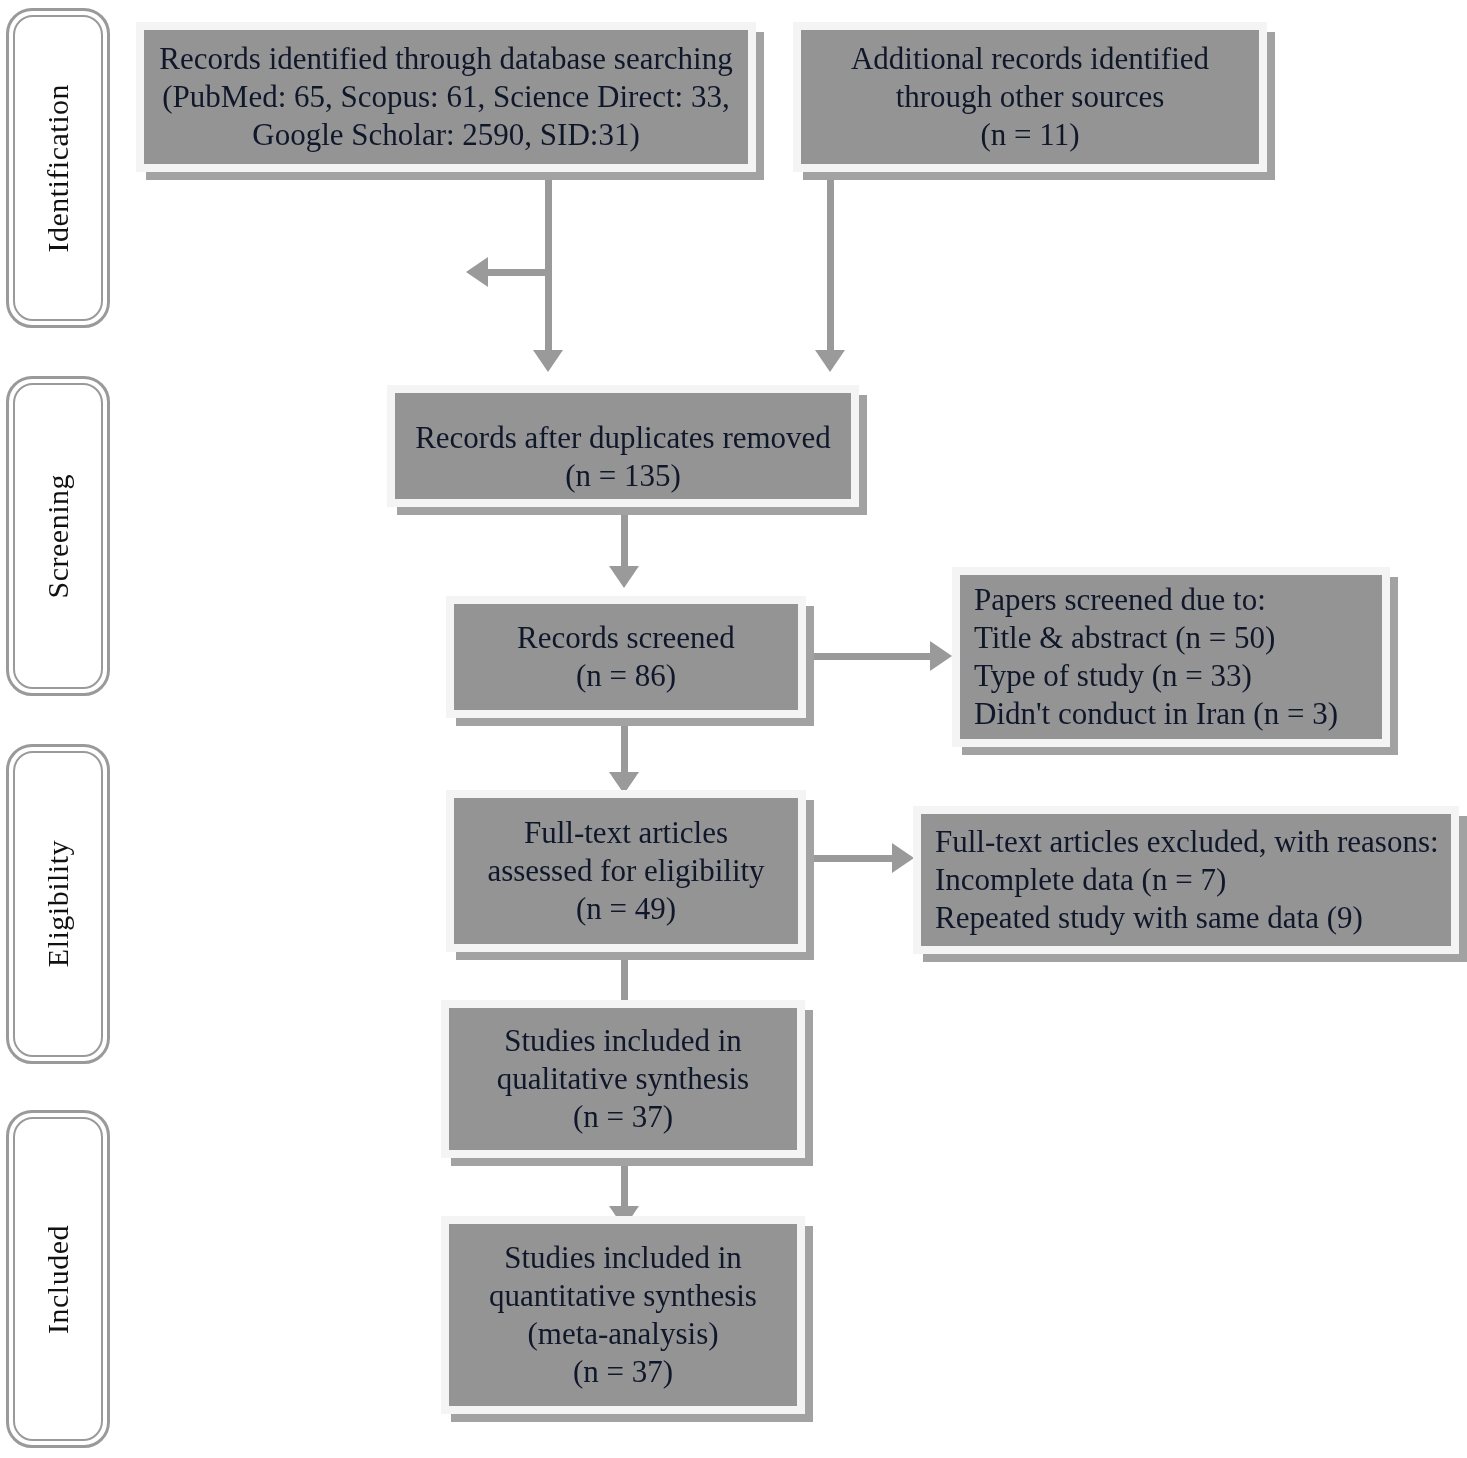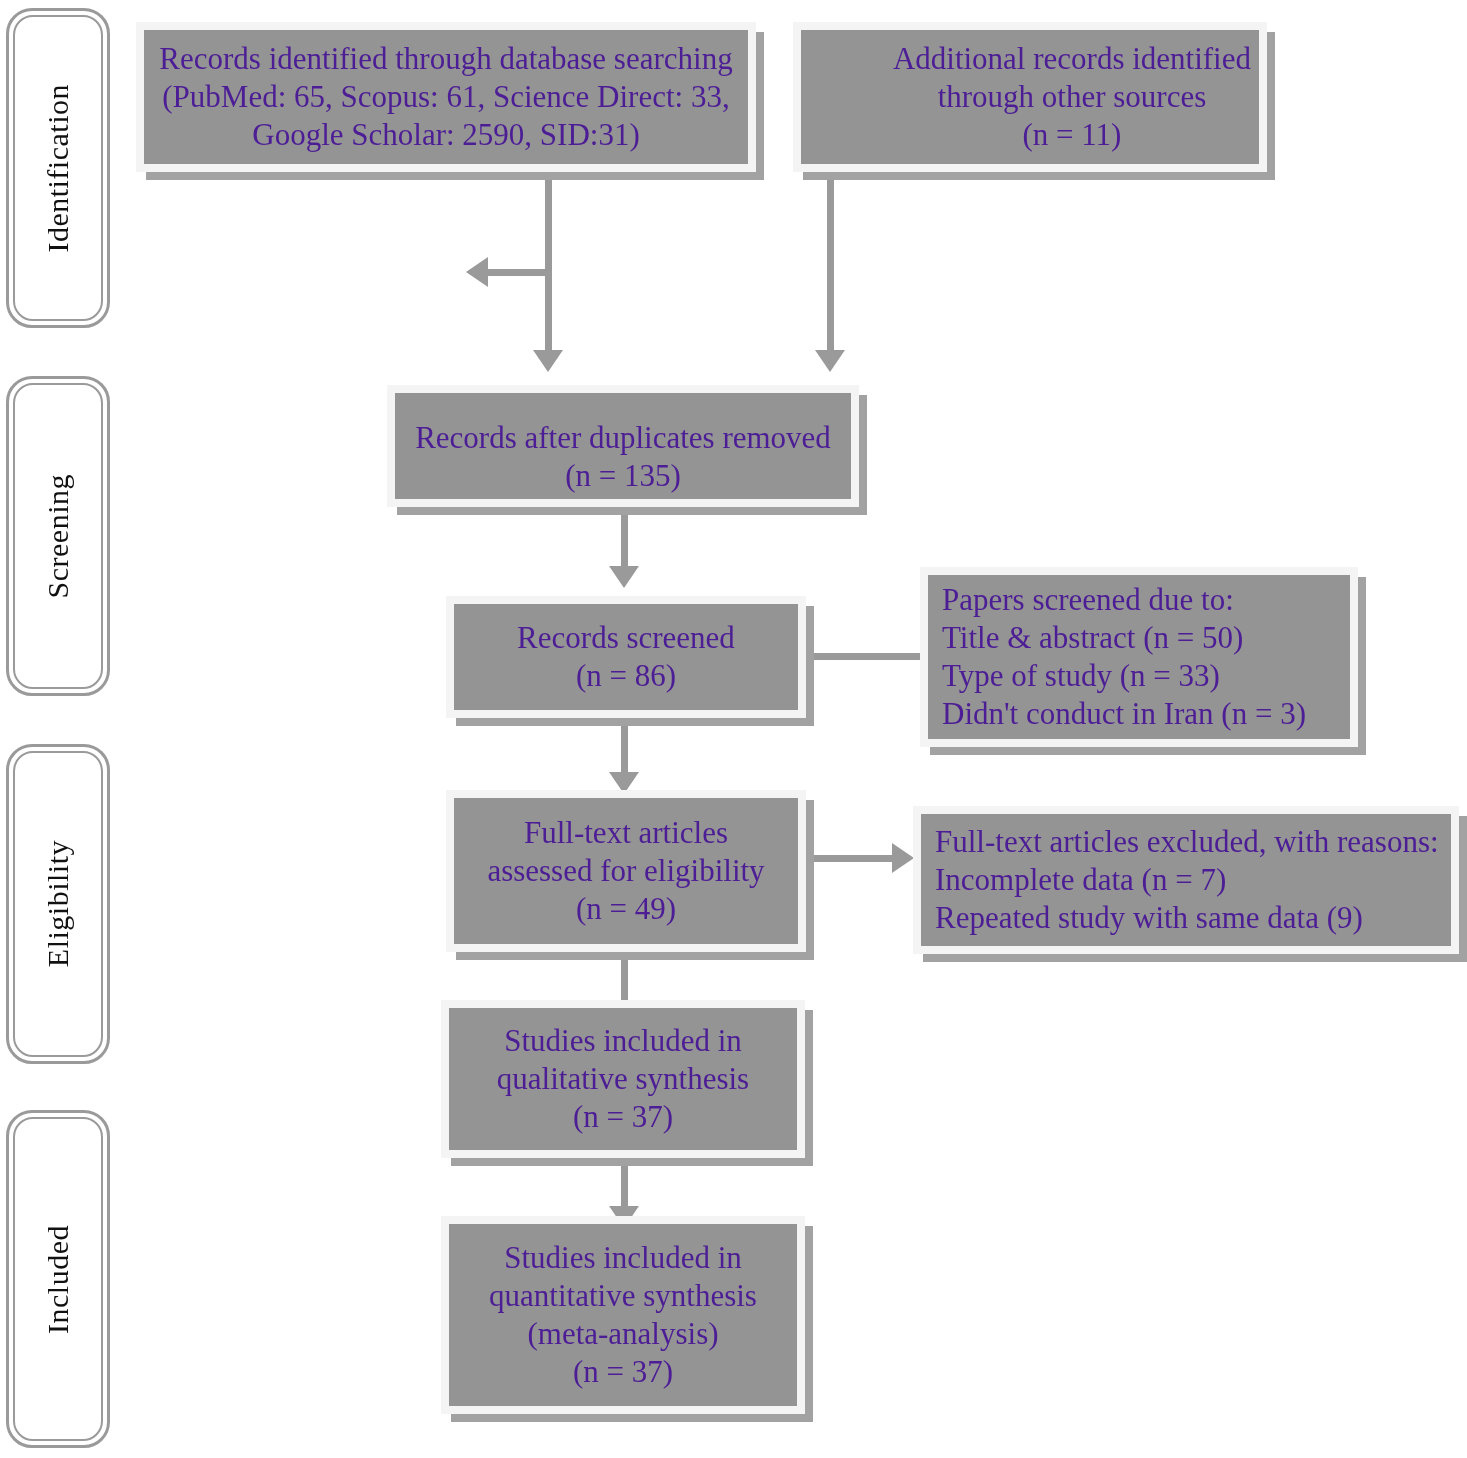--- a/index.html
+++ b/index.html
@@ -56,21 +56,21 @@
     border: 8px solid #f4f4f4;
     box-shadow: 9px 9px 0 -1px #a2a2a2;
     display: flex;
     align-items: center;
     justify-content: center;
     padding: 4px 8px;
   }
   .flow-box .box-text {
     font-size: 31px;
     line-height: 1.22;
-    color: #4c1d95;
+    color: #0f172a;
     text-align: center;
     white-space: pre-line;
   }
   .flow-box.align-left .box-text {
     text-align: left;
     width: 100%;
     padding-left: 6px;
   }
 
   
@@ -157,38 +157,38 @@
 
   <div class="conn conn-v" style="left:621px; top:1158px; width:7px; height:52px;"></div>
   <div class="arrowhead arrow-down" style="left:609px; top:1206px;"></div>
 
   <div class="flow-box" style="left:136px; top:22px; width:620px; height:150px;">
     <span class="box-text">Records identified through database searching
 (PubMed: 65, Scopus: 61, Science Direct: 33,
 Google Scholar: 2590, SID:31)</span>
   </div>
 
-  <div class="flow-box" style="left:793px; top:22px; width:474px; height:150px;justify-content:flex-end;">
+  <div class="flow-box" style="left:793px; top:22px; width:474px; height:150px;">
     <span class="box-text">Additional records identified
 through other sources
 (n = 11)</span>
   </div>
 
 
   <div class="flow-box" style="left:387px; top:385px; width:472px; height:122px;align-items:flex-end;">
     <span class="box-text">Records after duplicates removed
 (n = 135)</span>
   </div>
 
   <div class="flow-box" style="left:446px; top:596px; width:360px; height:122px;">
     <span class="box-text">Records screened
 (n = 86)</span>
   </div>
 
-  <div class="flow-box align-left" style="left:920px; top:567px; width:438px; height:180px;">
+  <div class="flow-box align-left" style="left:952px; top:567px; width:438px; height:180px;">
     <span class="box-text">Papers screened due to:
 Title &amp; abstract (n = 50)
 Type of study (n = 33)
 Didn't conduct in Iran (n = 3)</span>
   </div>
 
   <div class="flow-box" style="left:446px; top:790px; width:360px; height:162px;align-items:center;">
     <span class="box-text">Full-text articles
 assessed for eligibility
 (n = 49)</span>

